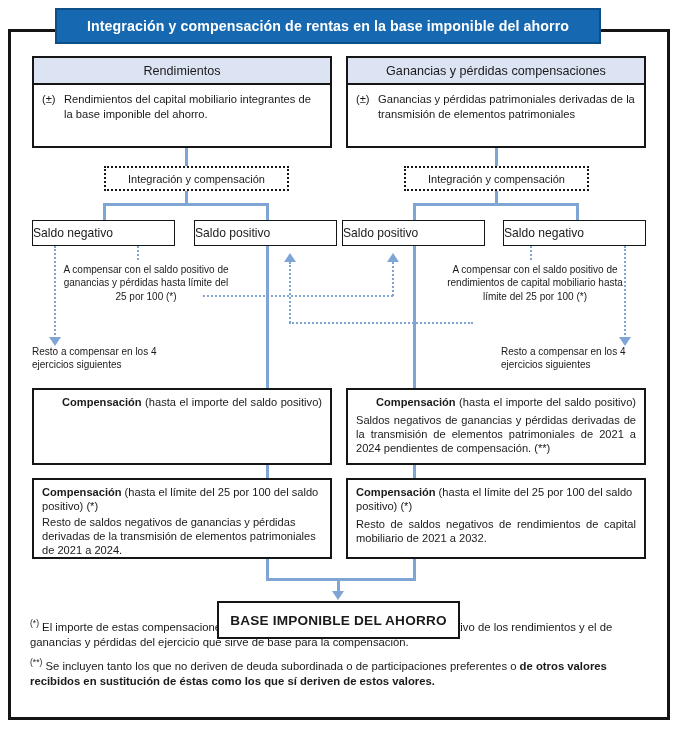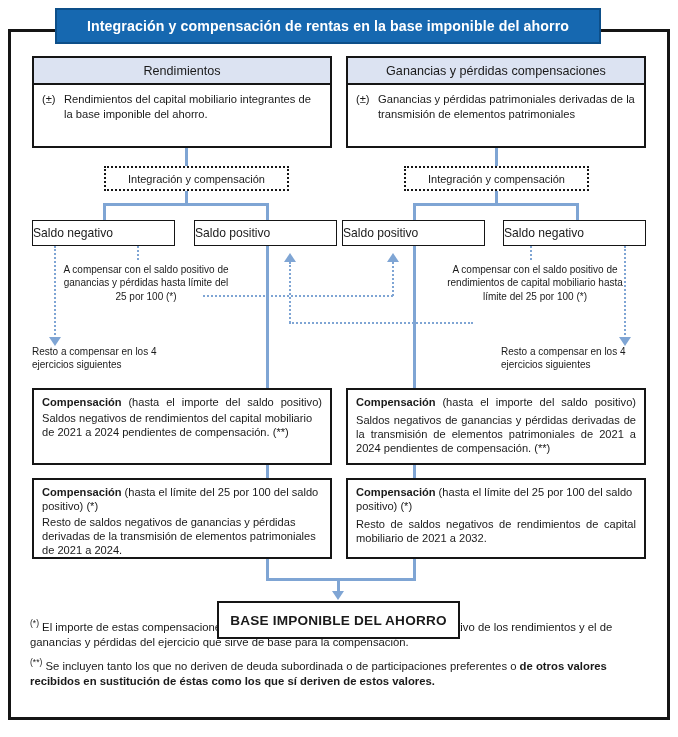--- a/index.html
+++ b/index.html
@@ -93,20 +93,21 @@
     border: 2.5px solid #151515;
     background: #ffffff;
     padding: 6px 8px 6px 8px;
     font-size: 11.1px;
     line-height: 1.26;
     z-index: 6;
   }
   .comp-box .lead {
     text-align: justify;
     text-align-last: justify;
+    margin-left: 20px;
   }
   .comp-box .lead b { font-weight: bold; }
   .comp-box .body-just {
     text-align: justify;
     margin-top: 4px;
   }
   .comp-box .body-plain { margin-top: 2px; }
 
   
   #base-box {
@@ -252,21 +253,20 @@
 </div>
 <div class="saldo-box" style="left:194px; top:220px; width:143px;">
   <span>Saldo positivo</span>
 </div>
 
 <div class="annot center" style="left:57px; top:263px; width:178px;">A compensar con el saldo positivo de ganancias y pérdidas hasta límite del 25 por 100 (*)</div>
 <div class="annot" style="left:32px; top:345px; width:150px;">Resto a compensar en los 4 ejercicios siguientes</div>
 
 <div class="comp-box" style="left:32px; top:388px; width:300px; height:77px;">
   <div class="lead"><b>Compensación</b><span> (hasta el importe del saldo positivo)</span></div>
-  <div class="body-plain">Saldos negativos de rendimientos del capital mobiliario de 2021 a 2024 pendientes de compensación. (**)</div>
 </div>
 
 <div class="comp-box" style="left:32px; top:478px; width:300px; height:81px;">
   <div><b>Compensación</b><span> (hasta el límite del 25 por 100 del saldo positivo) (*)</span></div>
   <div class="body-plain">Resto de saldos negativos de ganancias y pérdidas derivadas de la transmisión de elementos patrimoniales de 2021 a 2024.</div>
 </div>
 
 <div class="hdr-box" style="left:346px; top:56px; width:300px; height:92px;">
   <div class="hdr-title">Ganancias y pérdidas compensaciones</div>
   <div class="hdr-body">

